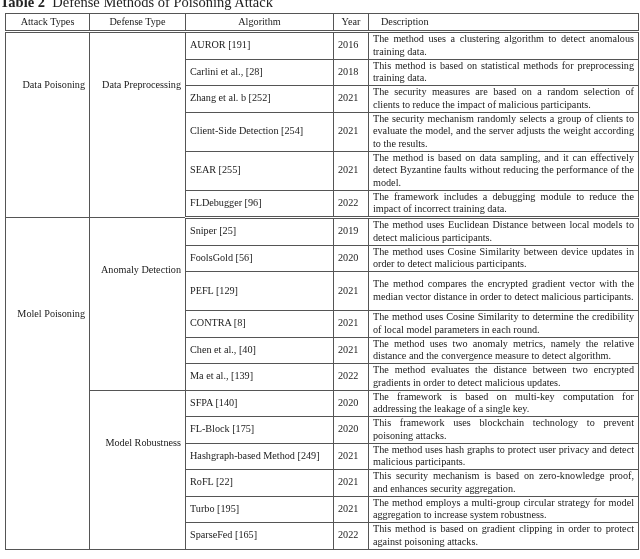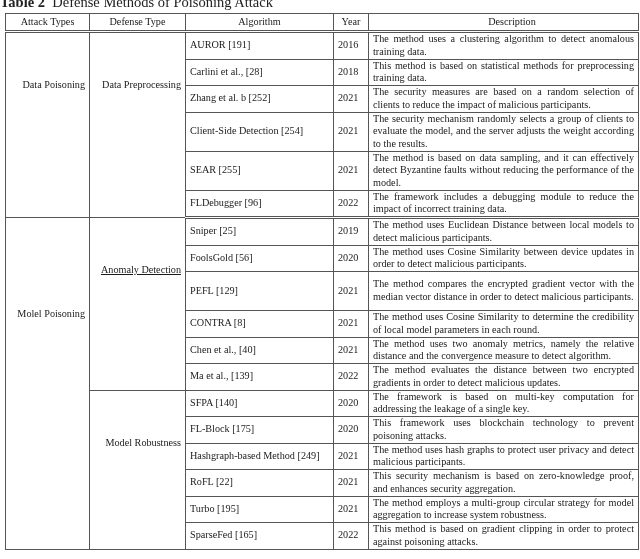--- a/index.html
+++ b/index.html
@@ -44,21 +44,21 @@
       border: 1px solid #555;
       padding: 0 4px;
       vertical-align: middle;
     }
     table.main th {
       font-weight: normal;
       height: 16px;
       text-align: center;
       border-bottom: 3px double #555;
     }
-    table.main th.desc { text-align: center; padding-left: 21px; }
+    table.main th.desc { text-align: left; padding-left: 12px; }
     td.center { text-align: left; }
     td.desc {
       text-align: justify;
       padding: 1px 5px 0 5px;
     }
     td.group { text-align: right; vertical-align: top; }
     tr.h2 td.desc, tr.h2 td.center { height: 25.5px; }
     tr.h3 td.desc, tr.h3 td.center { height: 38px; }
     tr.sec-end td { border-bottom: 3px double #555; }
   </style>
@@ -117,21 +117,21 @@
       <td class="desc">The method is based on data sampling, and it can effectively detect Byzantine faults without reducing the performance of the model.</td>
     </tr>
     <tr class="h2 sec-end">
       <td class="center">FLDebugger [96]</td>
       <td class="center">2022</td>
       <td class="desc">The framework includes a debugging module to reduce the impact of incorrect training data.</td>
     </tr>
 
     <tr class="h2">
       <td class="group" rowspan="12" style="vertical-align:top;padding-top:90px;">Molel Poisoning</td>
-      <td class="group" rowspan="6" style="vertical-align:top;padding-top:46px;text-decoration:underline;">Anomaly Detection</td>
+      <td class="group" rowspan="6" style="vertical-align:top;padding-top:46px;">Anomaly Detection</td>
       <td class="center">Sniper [25]</td>
       <td class="center">2019</td>
       <td class="desc">The method uses Euclidean Distance between local models to detect malicious participants.</td>
     </tr>
     <tr class="h2">
       <td class="center">FoolsGold [56]</td>
       <td class="center">2020</td>
       <td class="desc">The method uses Cosine Similarity between device updates in order to detect malicious participants.</td>
     </tr>
     <tr class="h3">

